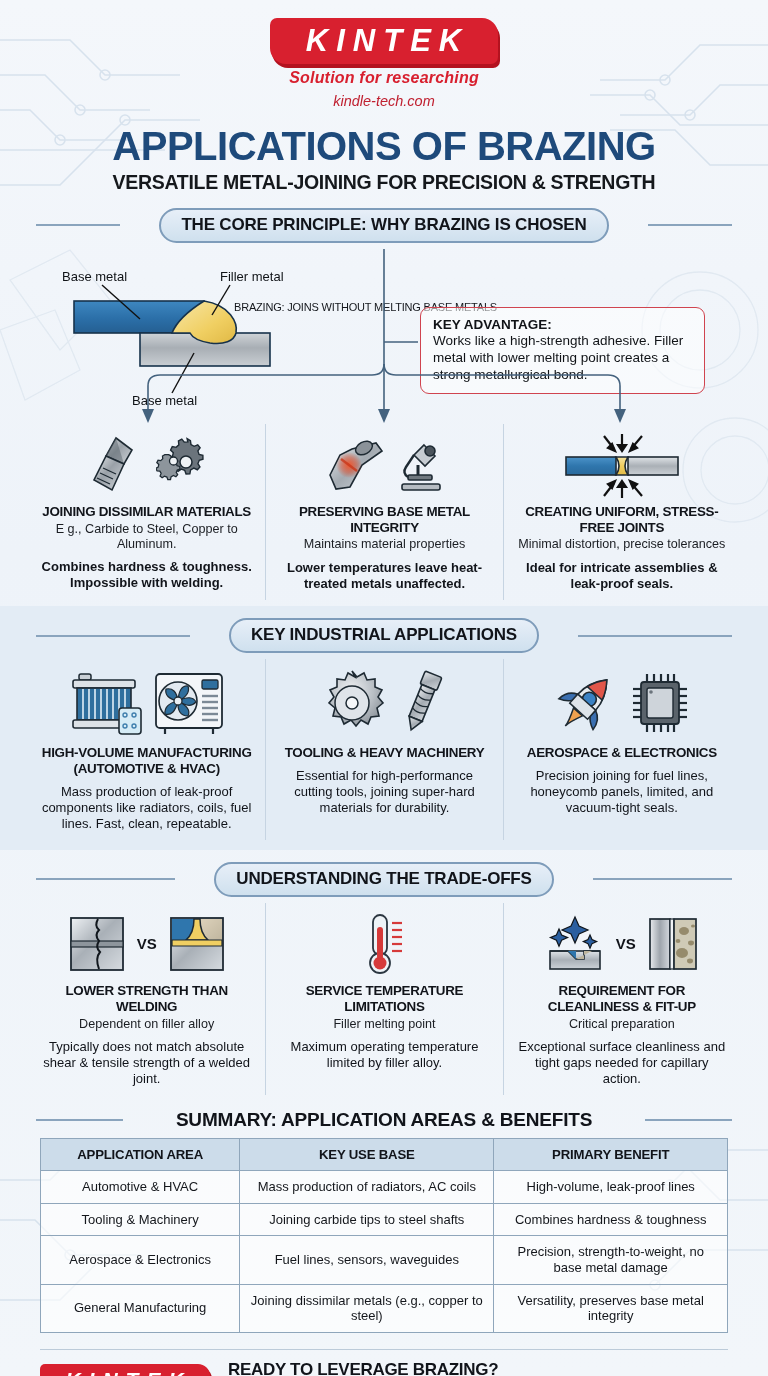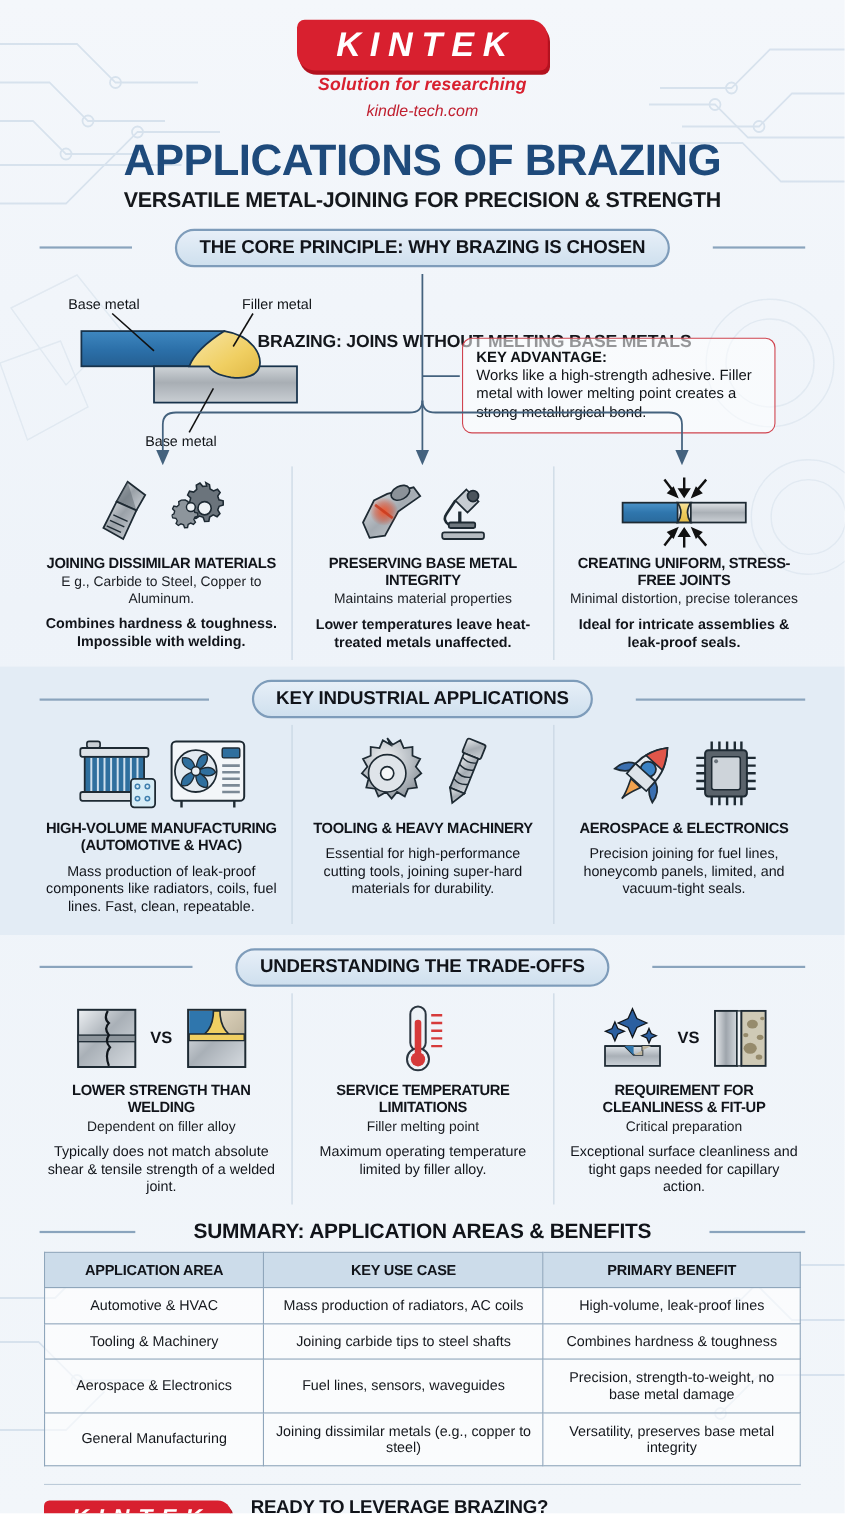--- a/index.html
+++ b/index.html
@@ -83,21 +83,21 @@
     text-align: center;
     font-size: 19px; font-weight: bold; color: #11141a;
     letter-spacing: -.2px; white-space: nowrap; padding: 0 14px;
   }
 
   
   .core-top { position: relative; height: 175px; }
   .joint-diagram { position: absolute; left: 52px; top: 18px; }
   .braze-caption {
     position: absolute; left: 234px; top: 52px;
-    font-size: 16px; font-weight: bold; color: #14171c; line-height: 1.22;
+    font-size: 11px; font-weight: normal; color: #14171c; line-height: 1.22;
     letter-spacing: -.2px;
   }
   .key-adv {
     position: absolute; left: 420px; top: 58px; width: 285px;
     border: 1.6px solid #d0444f; border-radius: 9px;
     background: rgba(255,255,255,.55);
     padding: 9px 12px 10px;
   }
   .key-adv .ka-title { font-size: 13.5px; font-weight: bold; color: #101317; }
   .key-adv .ka-body { font-size: 13.5px; color: #101317; line-height: 1.26; }
@@ -680,21 +680,21 @@
       <div class="rule"></div>
       <div class="sec-plain">SUMMARY: APPLICATION AREAS &amp; BENEFITS</div>
       <div class="rule"></div>
     </div>
 
     <div class="tbl-wrap">
       <table class="summary">
         <thead>
           <tr>
             <th>APPLICATION AREA</th>
-            <th>KEY USE CASE</th>
+            <th>KEY USE BASE</th>
             <th>PRIMARY BENEFIT</th>
           </tr>
         </thead>
         <tbody>
           <tr>
             <td>Automotive &amp; HVAC</td>
             <td>Mass production of radiators, AC coils</td>
             <td>High-volume, leak-proof lines</td>
           </tr>
           <tr>

